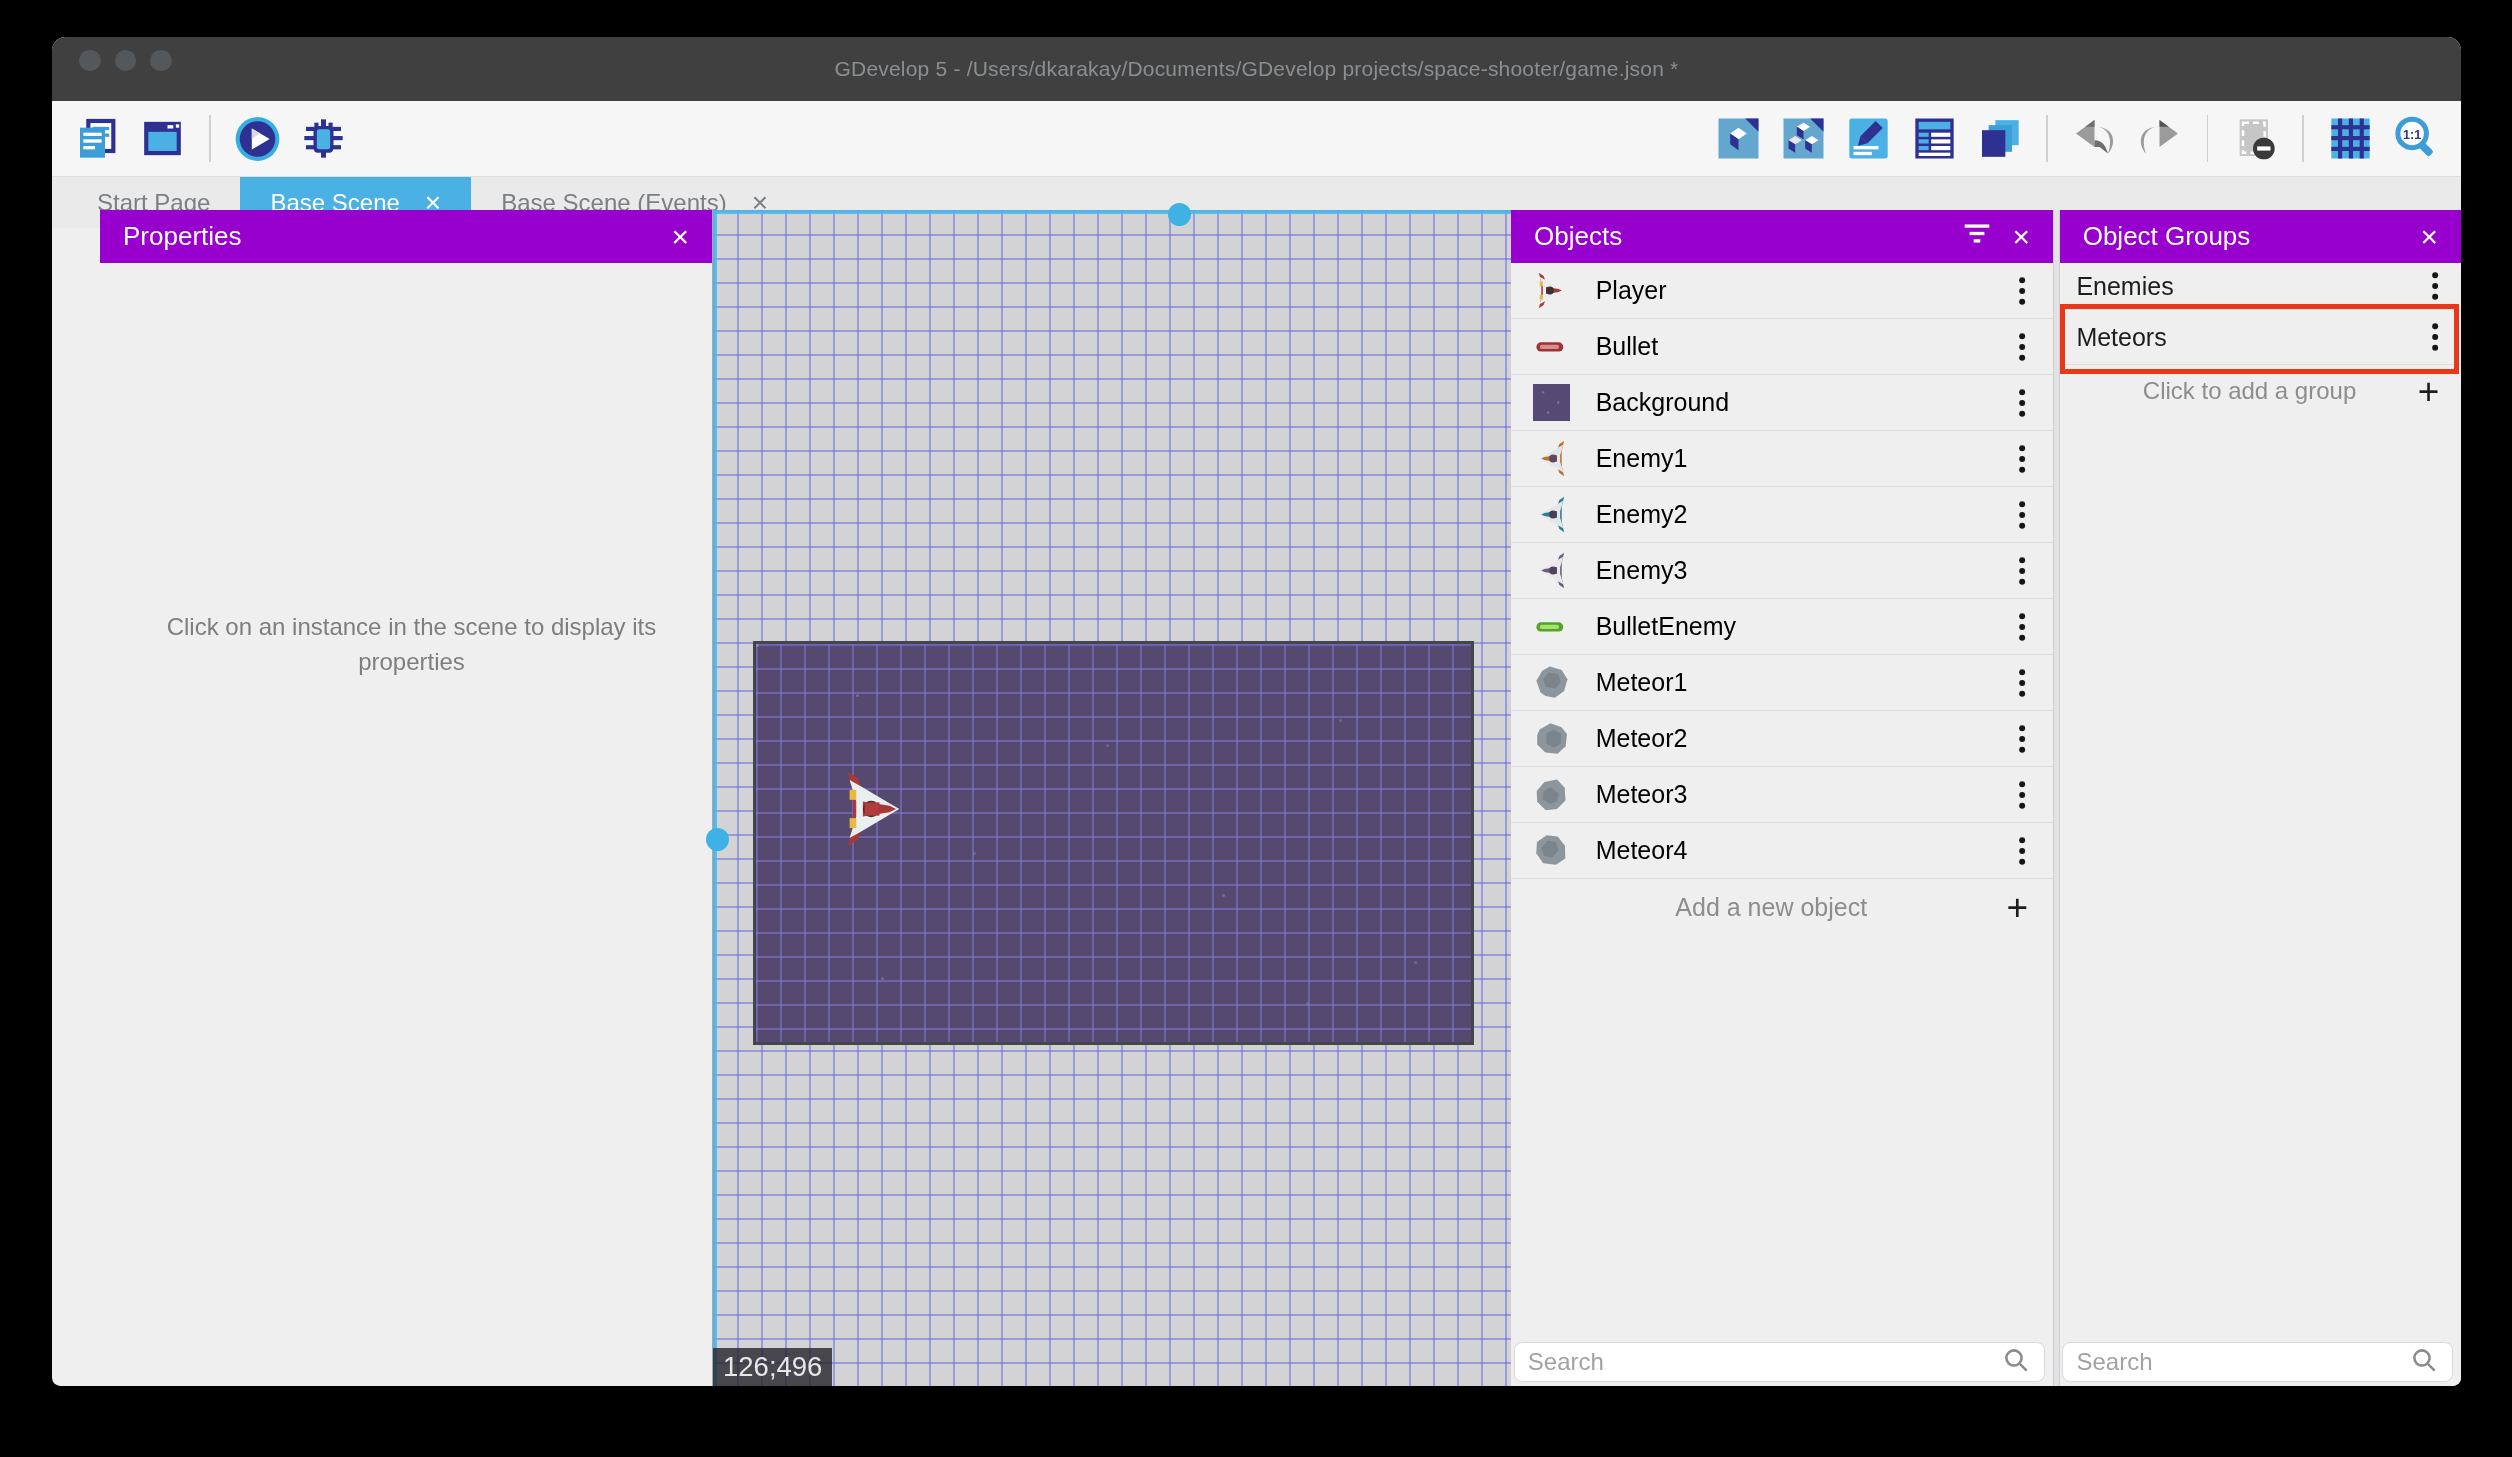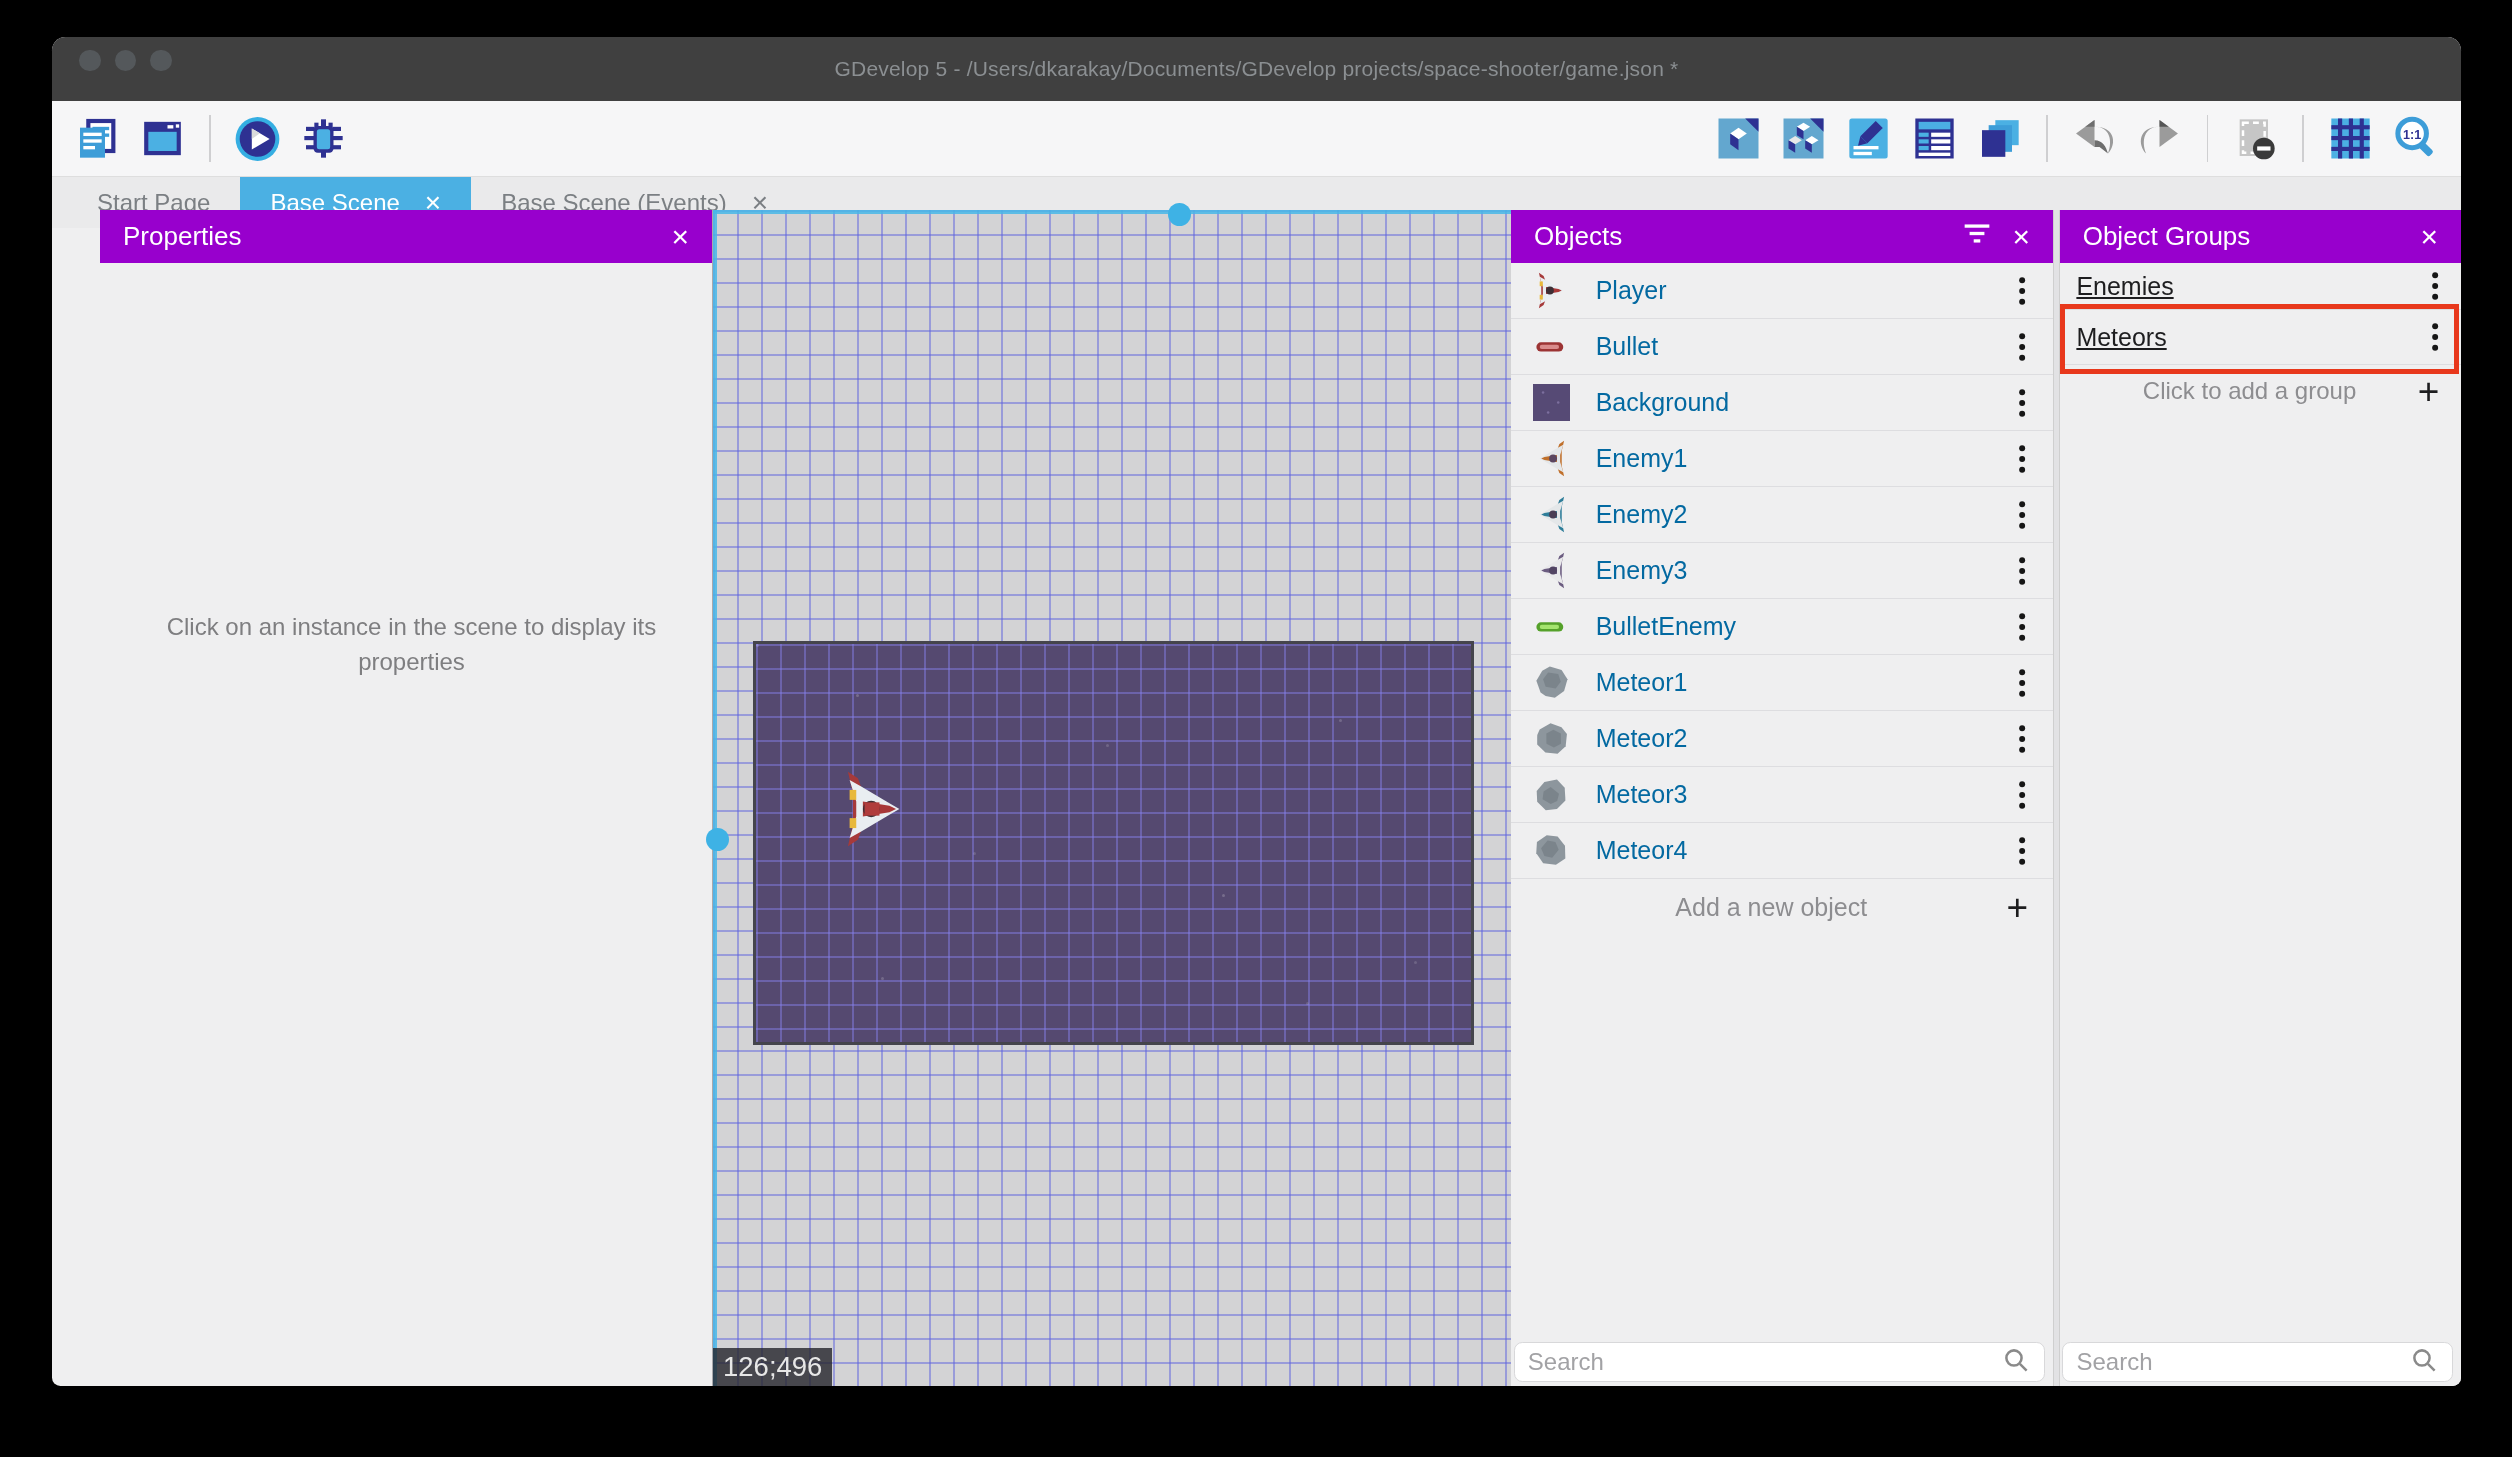--- a/index.html
+++ b/index.html
@@ -74,34 +74,34 @@
                  background:rgba(36,36,42,.8); color:#e7e7e7; font-size:27.5px;
                  display:flex; align-items:center; padding:0 10px; }
 
   
   .objects-panel { width:542px; }
   .panel-gap { width:6.7px; background:#e2e2e4; border-left:0.8px solid #cfcfcf; border-right:0.8px solid #cfcfcf; }
   .groups-panel { flex:1; }
 
   .obj-row { height:56px; display:flex; align-items:center; gap:25px;
              padding:0 21.7px; border-bottom:1.7px solid #dddde0; font-size:25px;
-             color:#0369a1; cursor:pointer; background:#efeff0; }
+             color:#000000; cursor:pointer; background:#efeff0; }
   .obj-thumb { width:38px; height:38px; flex:0 0 38px; display:flex; align-items:center; justify-content:center; }
   .obj-label { flex:1; }
   .kebab { width:18.3px; display:flex; justify-content:center; cursor:pointer; }
 
   .add-row { height:56px; display:flex; align-items:center; padding:0 25px;
              font-size:25px; color:#8d8d90; cursor:pointer; }
   .add-row .add-label { flex:1; text-align:center; }
   .plus-glyph { font-size:37px; color:#1d1d1f; font-weight:300; line-height:1; }
 
   .group-row { height:47px; display:flex; align-items:center; gap:16.7px;
                padding:0 16.7px; border-bottom:1.7px solid #dddde0; font-size:25px;
                color:#1d1d1f; cursor:pointer; }
-  .group-row .obj-label { flex:1;text-decoration:underline; }
+  .group-row .obj-label { flex:1; }
   .group-add { height:52px; display:flex; align-items:center; padding:0 21.7px;
                font-size:24px; color:#8d8d90; cursor:pointer; }
   .group-add .add-label { flex:1; text-align:center; }
 
   .highlight-box { position:absolute; left:0; right:2.5px; top:94px; height:70px;
                    border:5.8px solid #e8381c; pointer-events:none; z-index:5; }
 
   .search-bar { position:absolute; left:2.5px; right:8.3px; bottom:4.2px; height:40px;
                 background:#fff; border:1.7px solid #d8d8da; border-radius:8.3px;
                 display:flex; align-items:center; padding:0 13.3px; gap:10px; }

